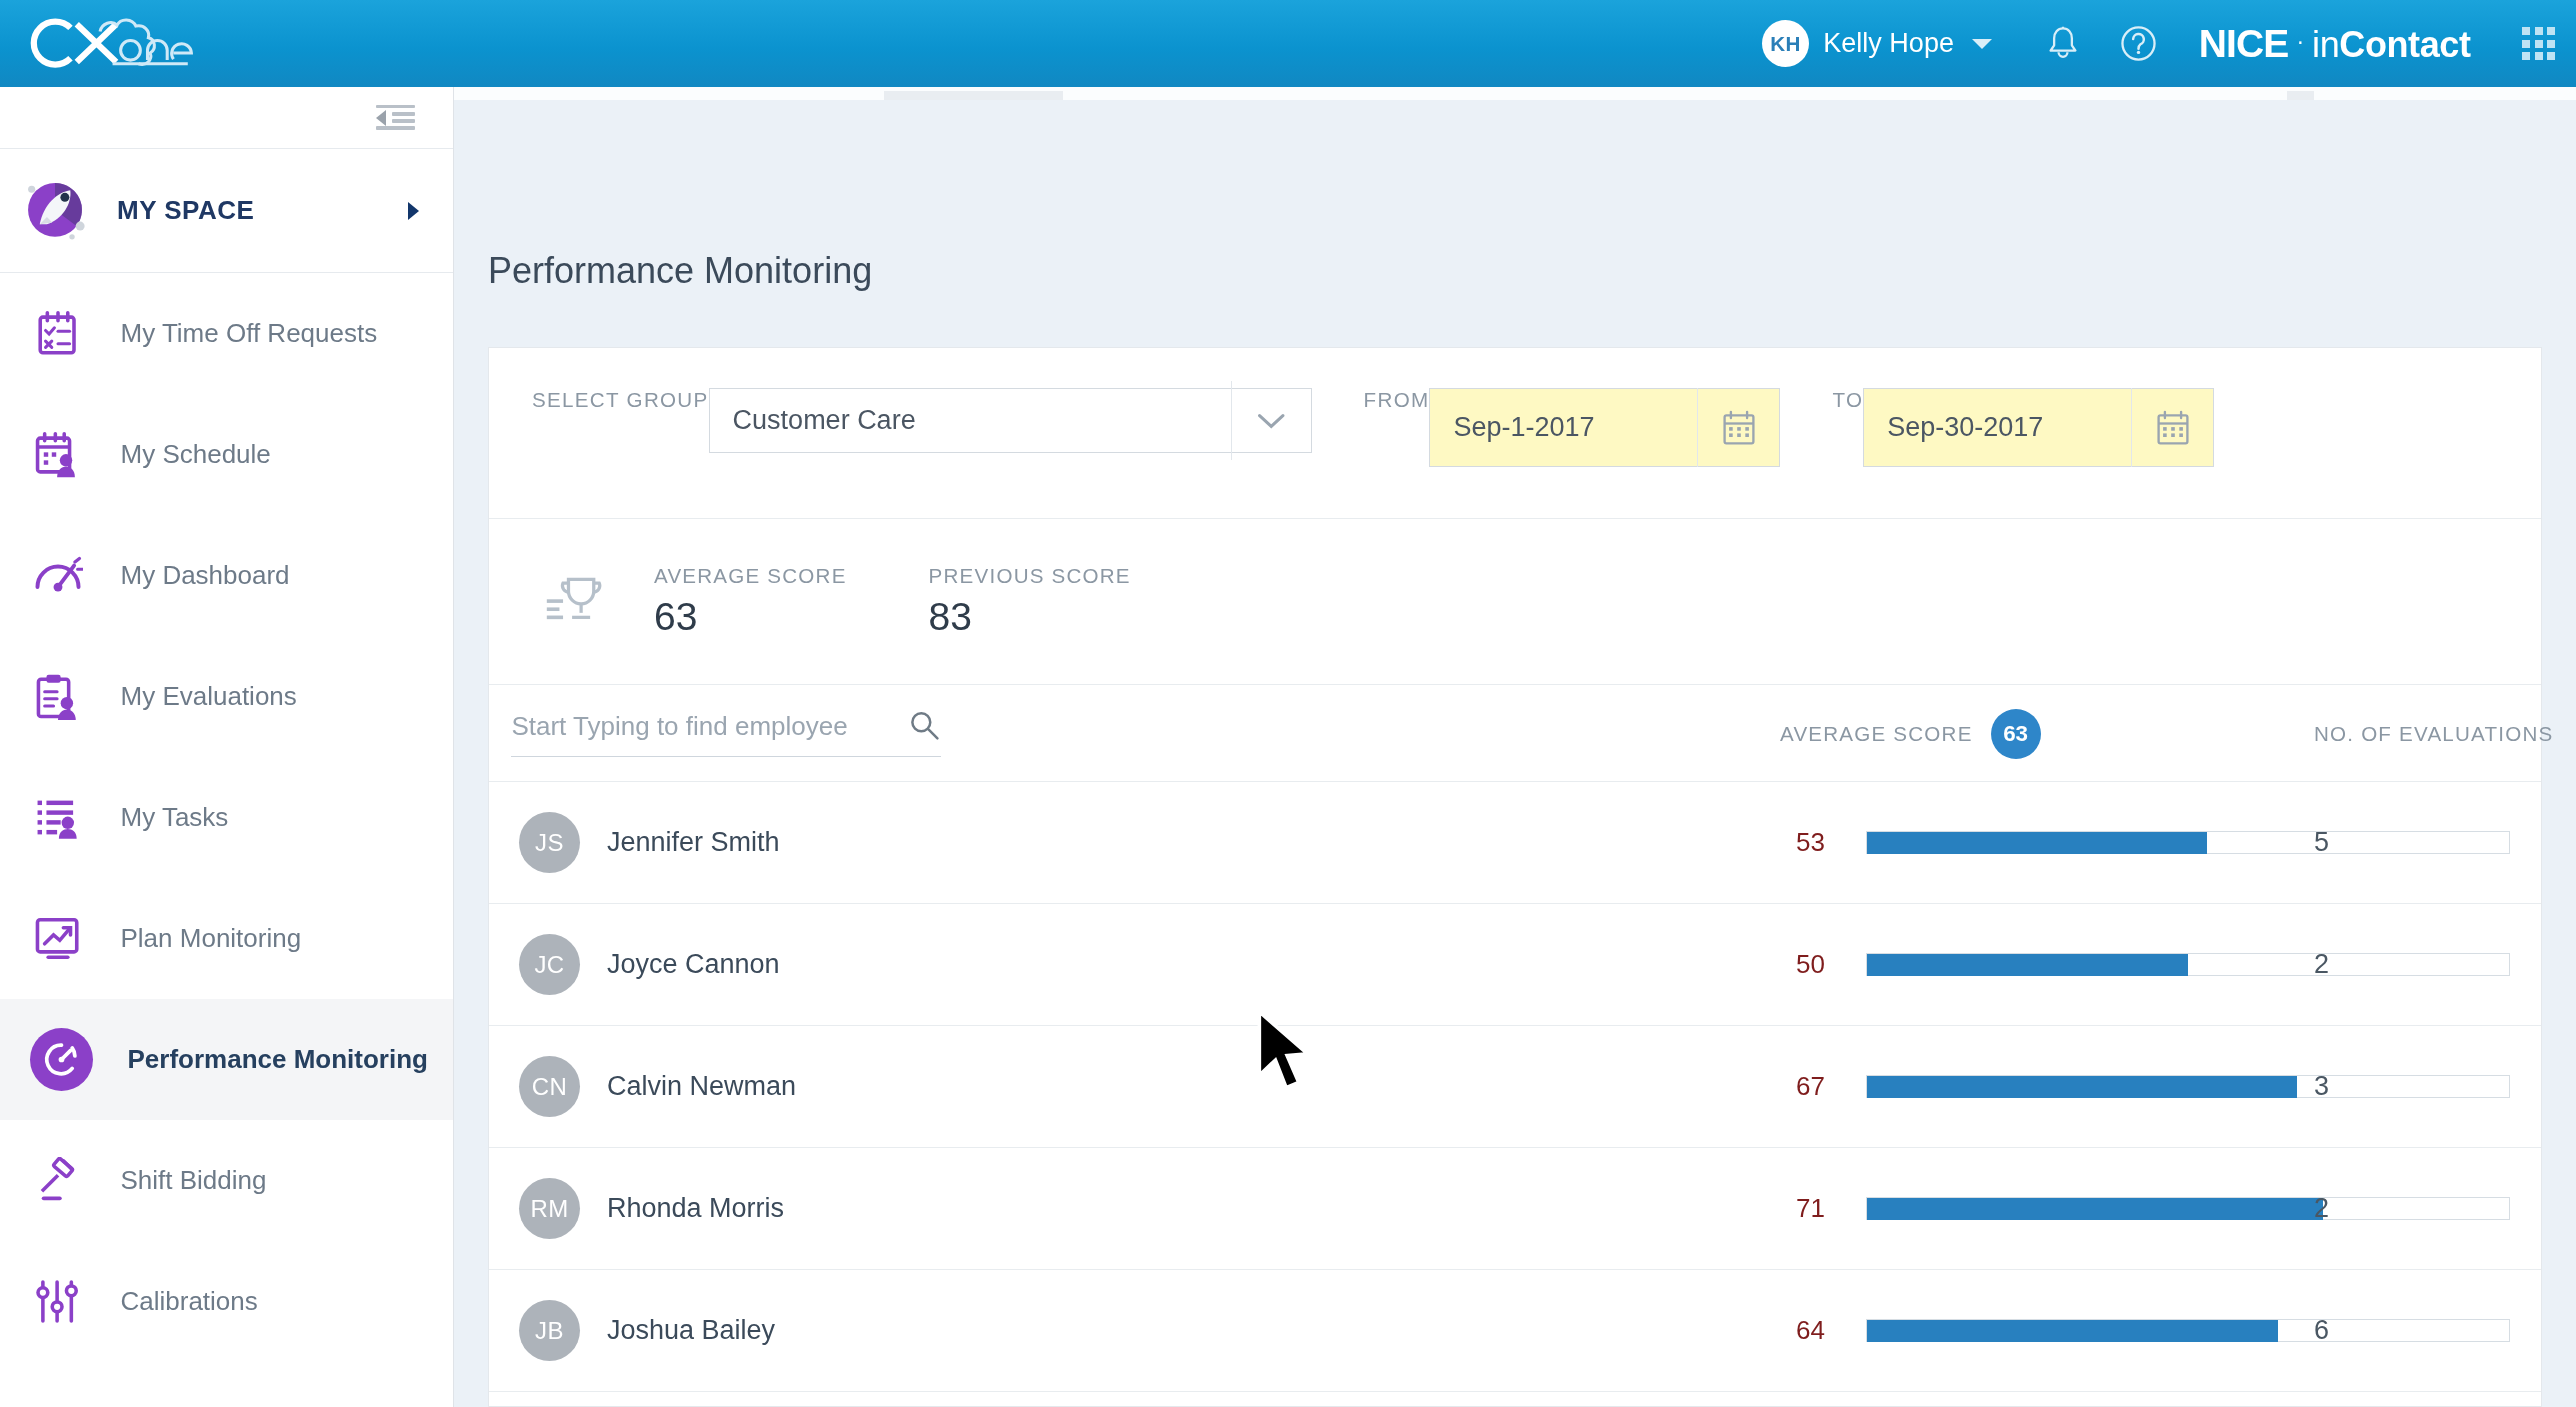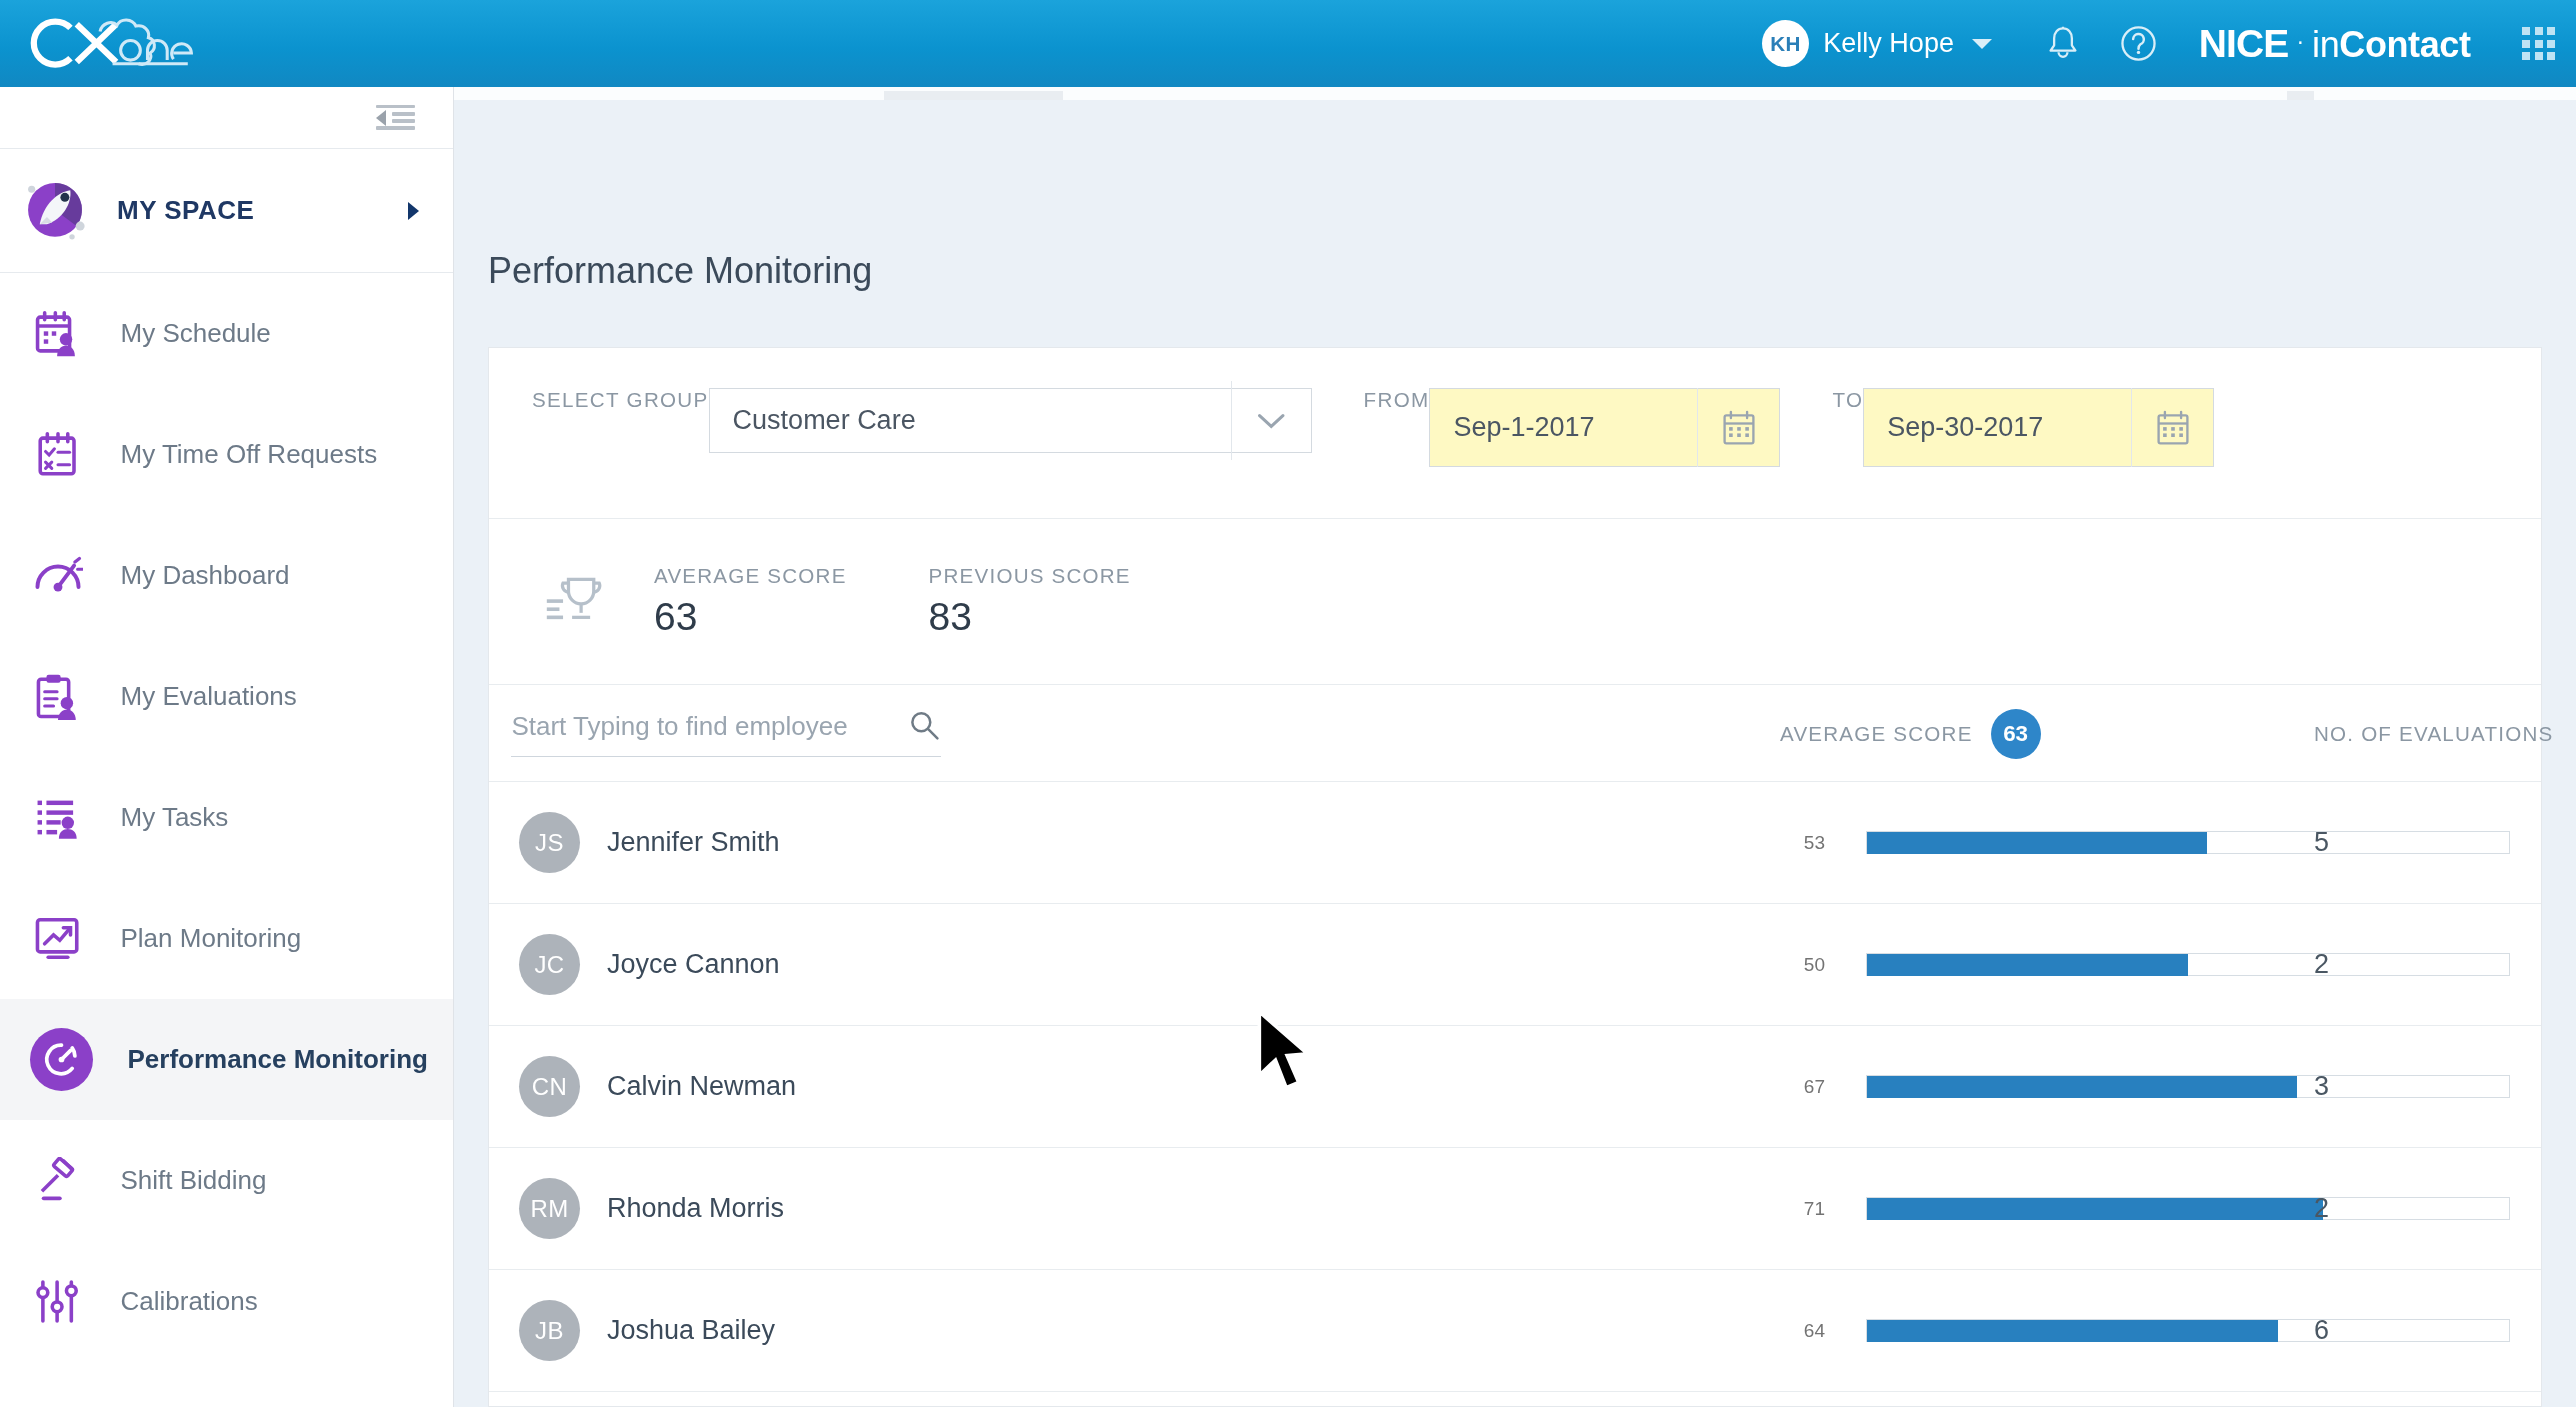--- a/index.html
+++ b/index.html
@@ -200,21 +200,21 @@
   }
   .avatar-cell { position: absolute; left: 30px; display: flex; align-items: center; }
   .avatar {
     width: 61px; height: 61px; border-radius: 50%; background: #adb3ba;
     color: #ffffff; font-size: 24px;
     display: flex; align-items: center; justify-content: center; letter-spacing: 0.4px;
   }
   .emp-name { margin-left: 27px; font-size: 27px; color: #3b4a5a; white-space: nowrap; }
   .score-cell {
     position: absolute; left: 1237px; width: 99px; text-align: right;
-    font-size: 19px; color: #737373;
+    font-size: 26px; color: #7f1d1d;
   }
   .bar-cell { position: absolute; left: 1377px; width: 644px; }
   .bar-track { width: 644px; height: 23px; border: 0.9px solid #d6dde3; background: #ffffff; }
   .bar-fill { height: 21.5px; background: #2880bf; }
   .evals-cell { position: absolute; left: 1825px; font-size: 27px; color: #4a5763; }
 
   
   .cursor { position: absolute; left: 800px; top: 922px; z-index: 99; pointer-events: none; }
 </style>
 </head>
@@ -306,45 +306,45 @@
         <circle cx="58" cy="70" r="3" fill="#cfd5dc"></circle>
       </svg>
     </span>
     <span class="myspace-label">MY SPACE</span>
     <span class="tri-right"></span>
   </div>
 
   <div class="sb-item">
     <span class="ico">
       <svg width="48" height="50" viewBox="0 0 54 56">
+        <rect x="7" y="9" width="38" height="40" rx="3" fill="none" stroke="#8b40c8" stroke-width="4"></rect>
+        <path d="M15 4 v9 M27 4 v9 M38 4 v9" stroke="#8b40c8" stroke-width="4" stroke-linecap="round"></path>
+        <path d="M13 24 l4 4 l6-7" fill="none" stroke="#8b40c8" stroke-width="3.4" stroke-linecap="round"></path>
+        <path d="M27 25 h13" stroke="#8b40c8" stroke-width="3.4" stroke-linecap="round"></path>
+        <path d="M13 36 l7 7 M20 36 l-7 7" stroke="#8b40c8" stroke-width="3.4" stroke-linecap="round"></path>
+        <path d="M27 39 h13" stroke="#8b40c8" stroke-width="3.4" stroke-linecap="round"></path>
+      </svg>
+    </span>
+    <span class="lbl">My Time Off Requests</span>
+  </div>
+
+  <div class="sb-item">
+    <span class="ico">
+      <svg width="48" height="50" viewBox="0 0 54 56">
         <rect x="4" y="9" width="36" height="38" rx="3" fill="none" stroke="#8b40c8" stroke-width="4"></rect>
         <path d="M4 19 h36" stroke="#8b40c8" stroke-width="4"></path>
         <path d="M12 4 v8 M24 4 v8 M34 4 v8" stroke="#8b40c8" stroke-width="4" stroke-linecap="round"></path>
         <rect x="11" y="25" width="5" height="5" fill="#8b40c8"></rect>
           <rect x="20" y="25" width="5" height="5" fill="#8b40c8"></rect>
         <rect x="11" y="34" width="5" height="5" fill="#8b40c8"></rect>
         <circle cx="36" cy="34" r="7" fill="#8b40c8"></circle>
         <path d="M26 53 c0-8 5-12 10-12 s10 4 10 12z" fill="#8b40c8"></path>
       </svg>
     </span>
     <span class="lbl">My Schedule</span>
-  </div>
-
-  <div class="sb-item">
-    <span class="ico">
-      <svg width="48" height="50" viewBox="0 0 54 56">
-        <rect x="7" y="9" width="38" height="40" rx="3" fill="none" stroke="#8b40c8" stroke-width="4"></rect>
-        <path d="M15 4 v9 M27 4 v9 M38 4 v9" stroke="#8b40c8" stroke-width="4" stroke-linecap="round"></path>
-        <path d="M13 24 l4 4 l6-7" fill="none" stroke="#8b40c8" stroke-width="3.4" stroke-linecap="round"></path>
-        <path d="M27 25 h13" stroke="#8b40c8" stroke-width="3.4" stroke-linecap="round"></path>
-        <path d="M13 36 l7 7 M20 36 l-7 7" stroke="#8b40c8" stroke-width="3.4" stroke-linecap="round"></path>
-        <path d="M27 39 h13" stroke="#8b40c8" stroke-width="3.4" stroke-linecap="round"></path>
-      </svg>
-    </span>
-    <span class="lbl">My Time Off Requests</span>
   </div>
 
   <div class="sb-item">
     <span class="ico">
       <svg width="50" height="45" viewBox="0 0 56 50">
         <path d="M5 38 a23 23 0 0 1 46 0" fill="none" stroke="#8b40c8" stroke-width="4.4" stroke-linecap="round"></path>
         <path d="M28 38 L46 14" fill="none" stroke="#8b40c8" stroke-width="4.4" stroke-linecap="round"></path>
         <circle cx="28" cy="38" r="5" fill="#8b40c8"></circle>
         <path d="M47 10 l5-4 M50 18 h6" stroke="#8b40c8" stroke-width="3.6" stroke-linecap="round"></path>
       </svg>

